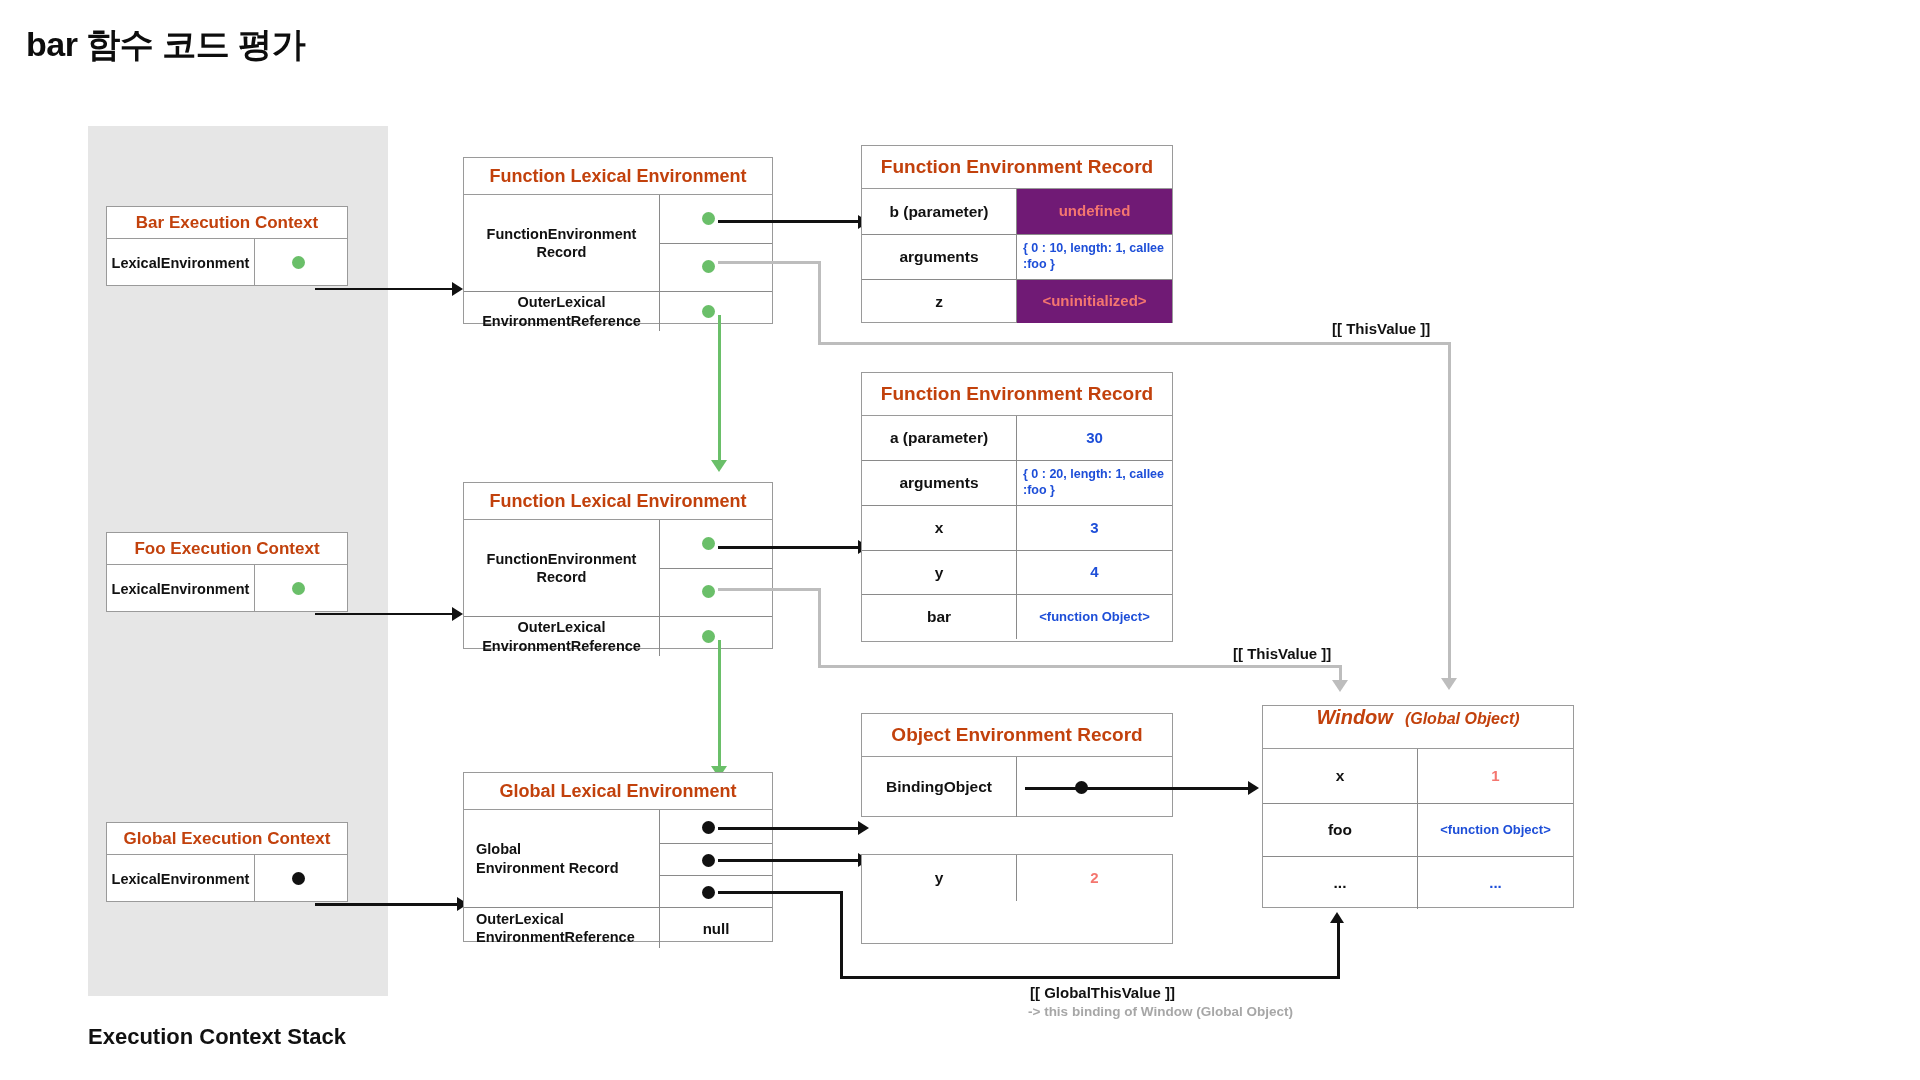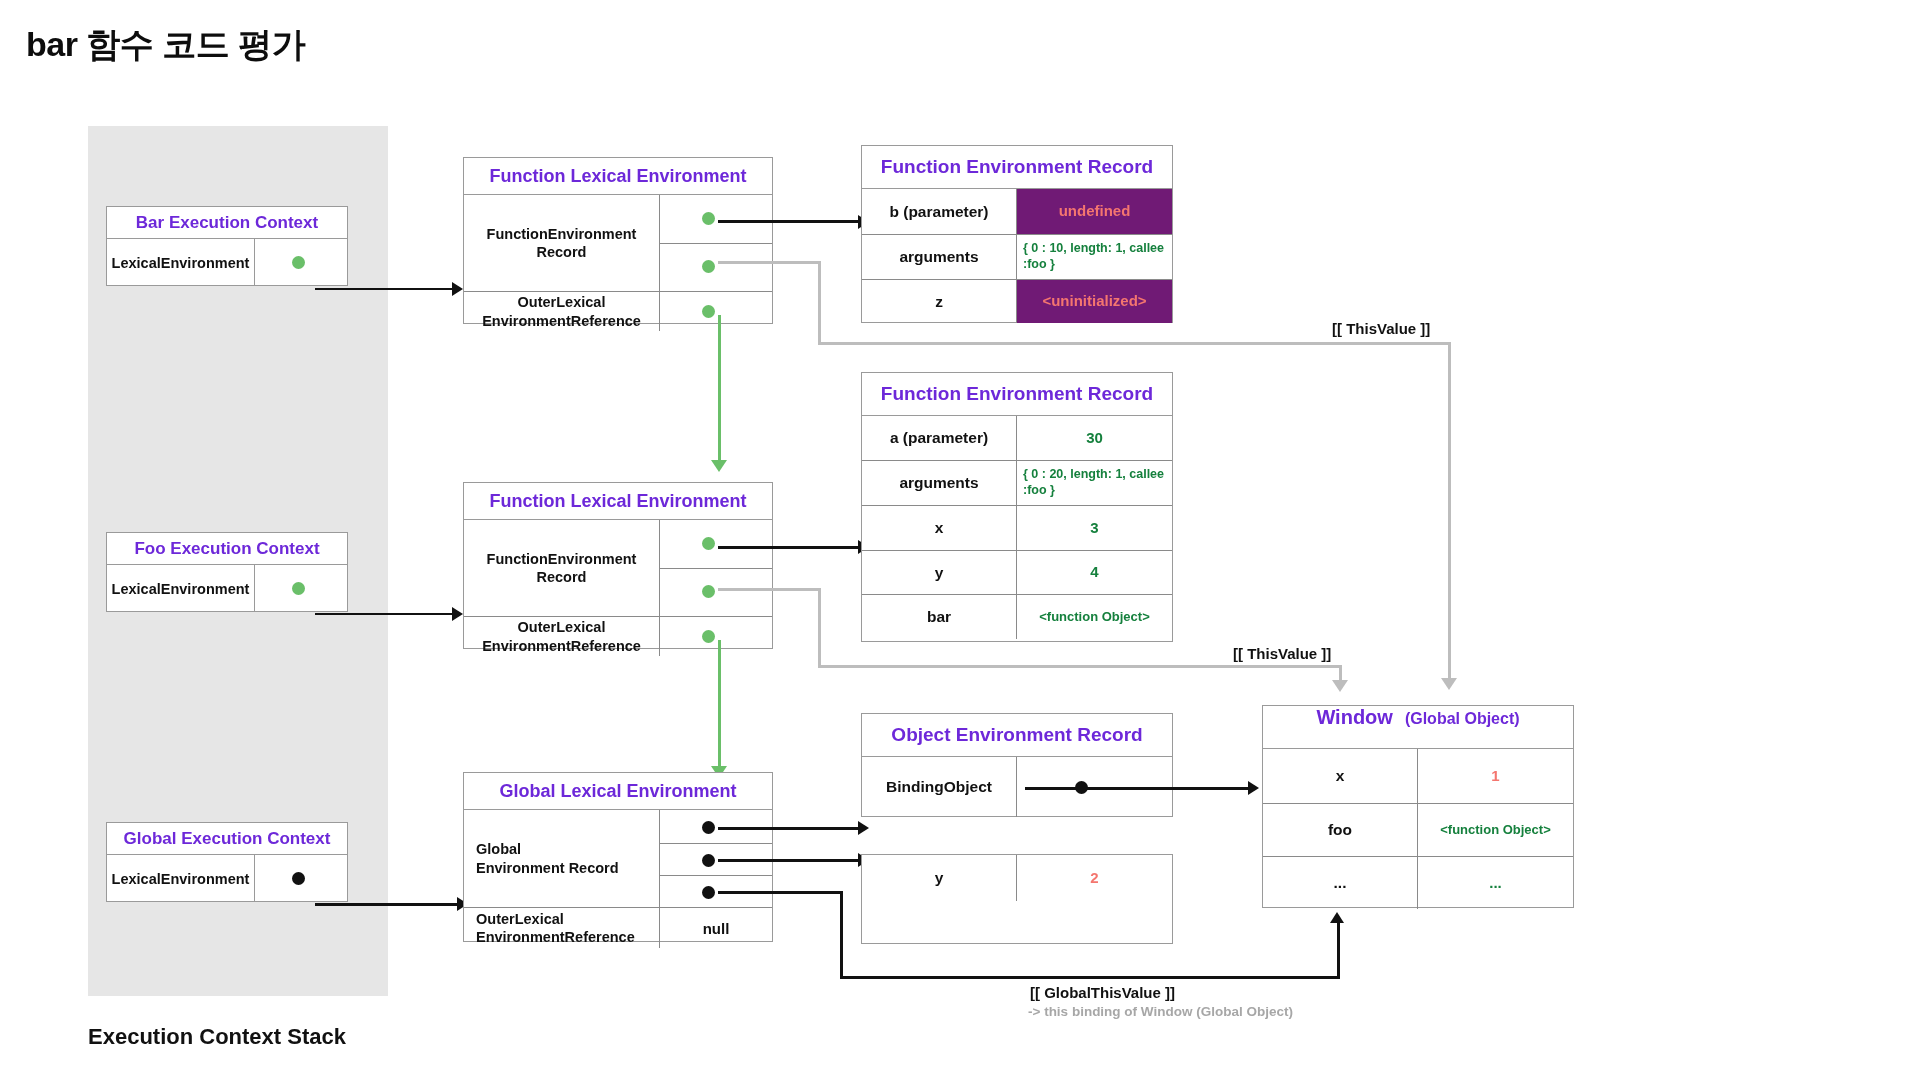--- a/index.html
+++ b/index.html
@@ -30,21 +30,21 @@
     font-size:22px;font-weight:bold;color:#111;
   }
 
   
   .box{
     position:absolute;background:#ffffff;border:1px solid #9a9a9a;
     box-sizing:border-box;
   }
   .box-title{
     box-sizing:border-box;width:100%;
-    text-align:left;font-weight:bold;font-size:17px;color:#6d28d9;
+    text-align:left;font-weight:bold;font-size:17px;color:#c2410c;
     display:flex;align-items:center;justify-content:center;
     border-bottom:1px solid #9a9a9a;
   }
 
   
   .ec-box{width:242px;height:80px;}
   .ec-box .box-title{height:32px;font-size:17px;}
   .ec-box .ec-row{display:flex;height:47px;box-sizing:border-box;}
   .ec-box .ec-left{
     width:148px;box-sizing:border-box;border-right:1px solid #9a9a9a;
@@ -69,21 +69,21 @@
   .rec-box .box-title{height:43px;font-size:19px;}
   .rec-row{display:flex;box-sizing:border-box;border-top:1px solid #8a8a8a;}
   .rec-key{
     width:50%;box-sizing:border-box;border-right:1px solid #8a8a8a;
     display:flex;align-items:center;justify-content:center;
     font-size:15.5px;font-weight:bold;color:#111;text-align:center;
   }
   .rec-val{
     width:50%;box-sizing:border-box;
     display:flex;align-items:center;justify-content:center;
-    font-size:15px;font-weight:bold;color:#15803d;text-align:center;
+    font-size:15px;font-weight:bold;color:#1d4ed8;text-align:center;
     padding:2px 6px;line-height:1.25;
   }
   .rec-val.small{font-size:12.5px;justify-content:flex-start;text-align:left;}
   .rec-val.redfill{background:#701a75;color:#f4766f;font-weight:bold;}
   .rec-val.red{color:#f4766f;}
   .rec-val.mono-small{font-size:13px;}
 
   
   .dot{
     position:absolute;border-radius:50%;
@@ -103,21 +103,21 @@
   .arrow.down-green{border-left:8px solid transparent;border-right:8px solid transparent;border-top:12px solid #6abf69;}
 
   
   .annot{
     position:absolute;font-size:15px;font-weight:bold;color:#111;white-space:nowrap;
   }
   .annot-sub{
     position:absolute;font-size:13.5px;color:#a7a7a7;white-space:nowrap;font-weight:bold;
   }
   .win-title{
-    display:flex;align-items:baseline;justify-content:center;gap:12px;
+    display:flex;align-items:baseline;justify-content:center;gap:12px;font-style:italic;
   }
   .win-title .big{font-size:20px;font-weight:bold;}
   .win-title .small{font-size:16px;font-weight:bold;}
 </style>
 </head>
 <body>
 
 <div id="stage">
 
   <div class="page-title">bar 함수 코드 평가</div>

